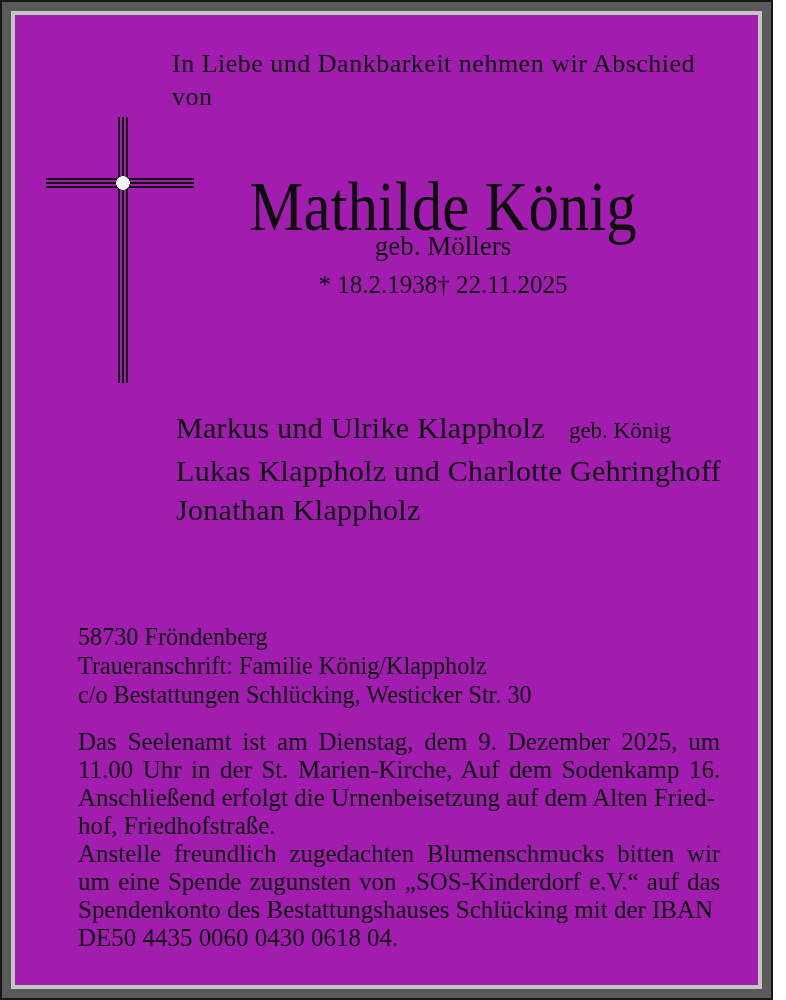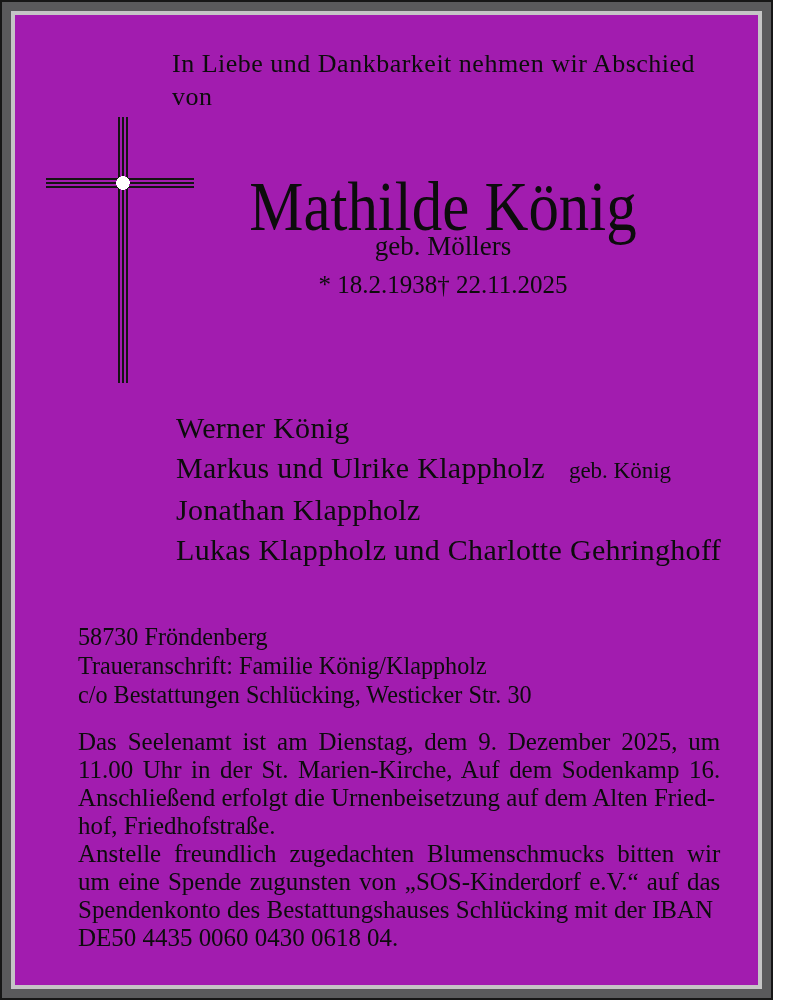--- a/index.html
+++ b/index.html
@@ -91,30 +91,27 @@
 
     <div class="maiden">geb. Möllers</div>
 
     <div class="dates">
       <span>* 18.2.1938</span>
       <span>† 22.11.2025</span>
     </div>
 
     <div class="mourners">
       <div>
-        <span class="main">Werner König</span>
-      </div>
-      <div>
         <span class="main">Markus und Ulrike Klappholz</span><span class="suffix">geb. König</span>
       </div>
       <div>
-        <span class="main">Jonathan Klappholz</span>
+        <span class="main">Lukas Klappholz und Charlotte Gehringhoff</span>
       </div>
       <div>
-        <span class="main">Lukas Klappholz und Charlotte Gehringhoff</span>
+        <span class="main">Jonathan Klappholz</span>
       </div>
     </div>
 
     <div class="address">
       <div>58730 Fröndenberg</div>
       <div>Traueranschrift: Familie König/Klappholz</div>
       <div>c/o Bestattungen Schlücking, Westicker Str. 30</div>
     </div>
 
     <div class="announce">

